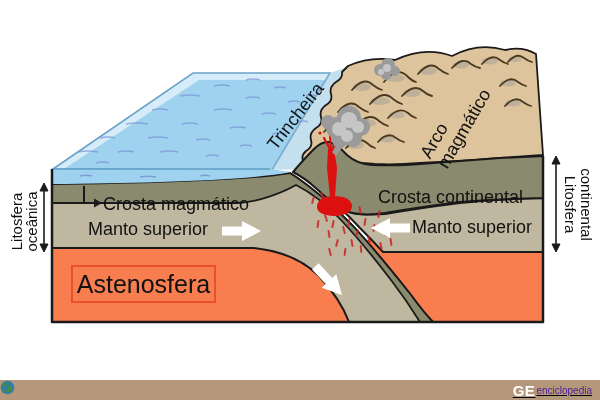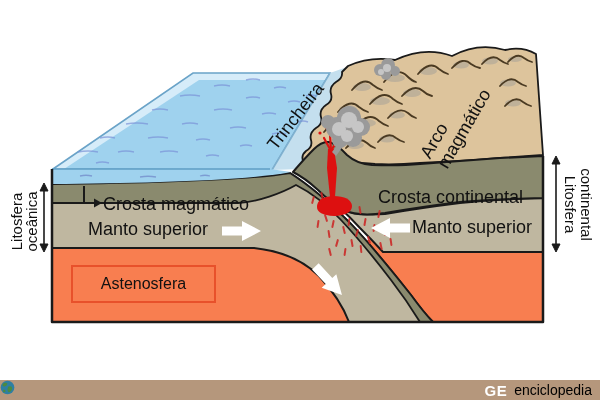--- a/index.html
+++ b/index.html
@@ -13,26 +13,26 @@
   #lbl-crosta-oce{left:103px;top:195px;}
   #lbl-manto-esq{left:88px;top:220px;}
   #lbl-manto-dir{left:412px;top:218px;}
   .vlbl{position:absolute;color:#111;font-size:15px;width:80px;text-align:center;white-space:nowrap;}
   #lit-oce-1{left:-24px;top:213px;transform:rotate(-90deg);}
   #lit-oce-2{left:-9px;top:213px;transform:rotate(-90deg);}
   #lit-cont-1{left:530px;top:196px;transform:rotate(90deg);}
   #lit-cont-2{left:546px;top:196px;transform:rotate(90deg);}
   #asteno-box{position:absolute;left:71px;top:265px;width:141px;height:34px;
       border:2.5px solid #e8512b;display:flex;align-items:center;justify-content:center;
-      font-size:16px;color:#111;text-align:right;}
+      font-size:25px;color:#111;text-align:right;}
   #footer-bar{position:absolute;left:0;top:380px;width:600px;height:20px;background:#b5977c;
       display:flex;align-items:center;justify-content:flex-end;padding-right:8px;box-sizing:border-box;}
-  #brand{display:flex;align-items:center;gap:7px;}
+  #brand{display:flex;align-items:center;gap:1px;text-decoration:underline;}
   #brand .ge{color:#ffffff;font-weight:bold;font-size:15px;letter-spacing:.5px;}
-  #brand .enc{color:#000000;font-size:14px;}
+  #brand .enc{color:#4c1d95;font-size:10px;}
 </style>
 </head>
 <body>
 
 <div class="stage">
 
 <svg width="600" height="400" viewBox="0 0 600 400">
 
   <g>
     <polygon points="53,169 193,73 330,73 272,170" fill="#d6ecf9"></polygon>

